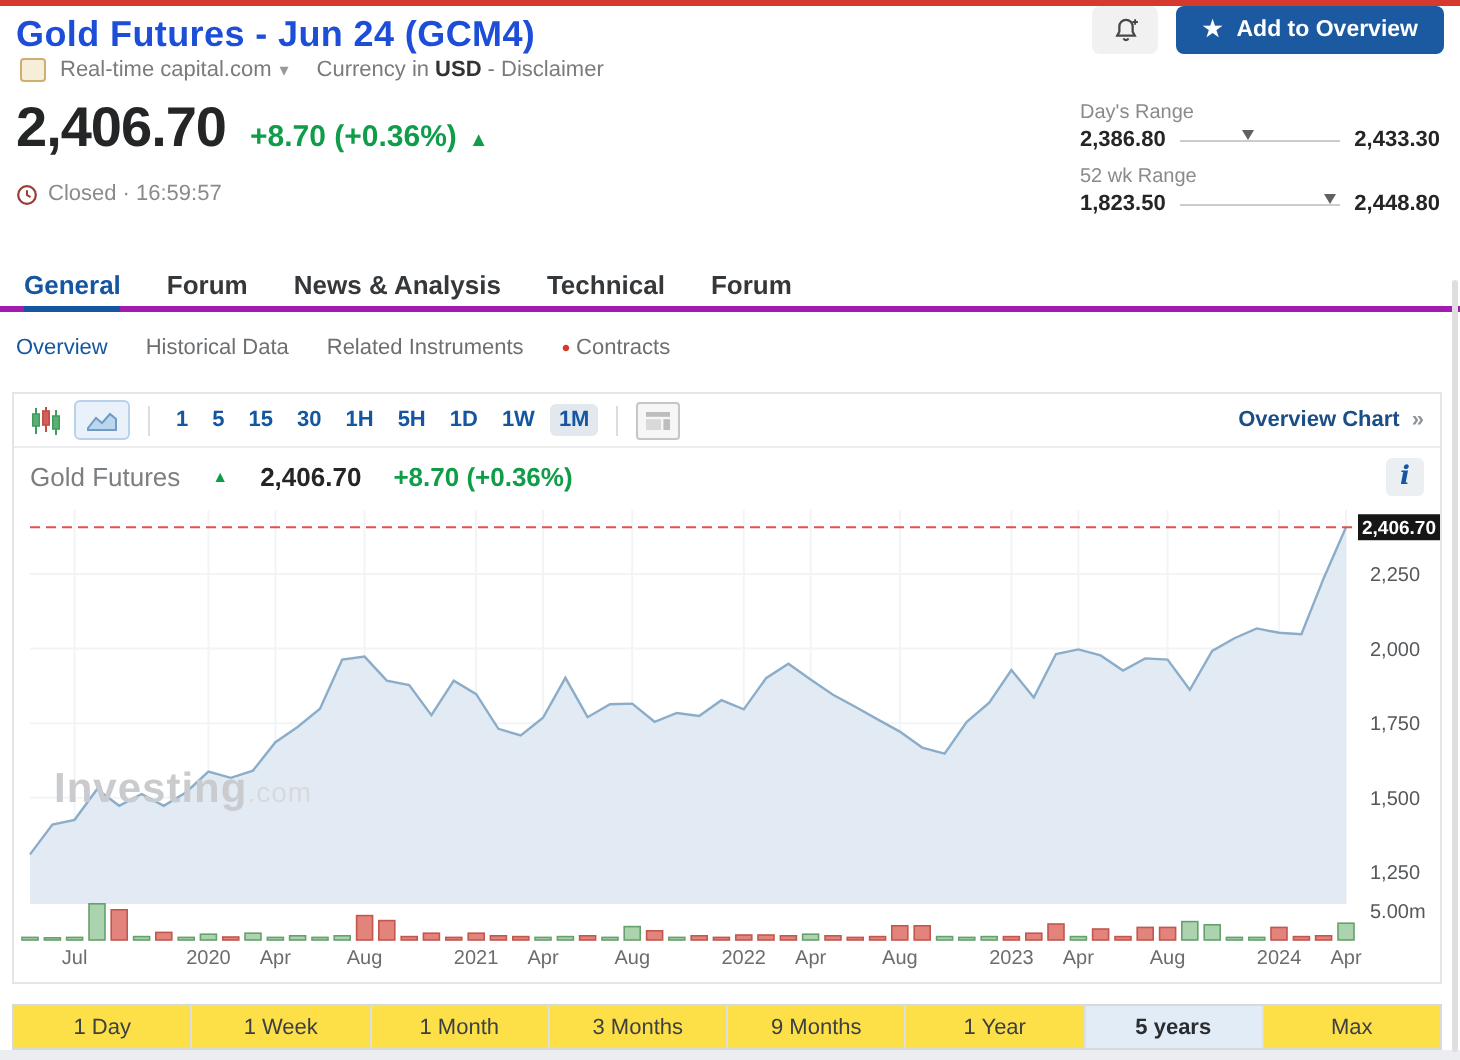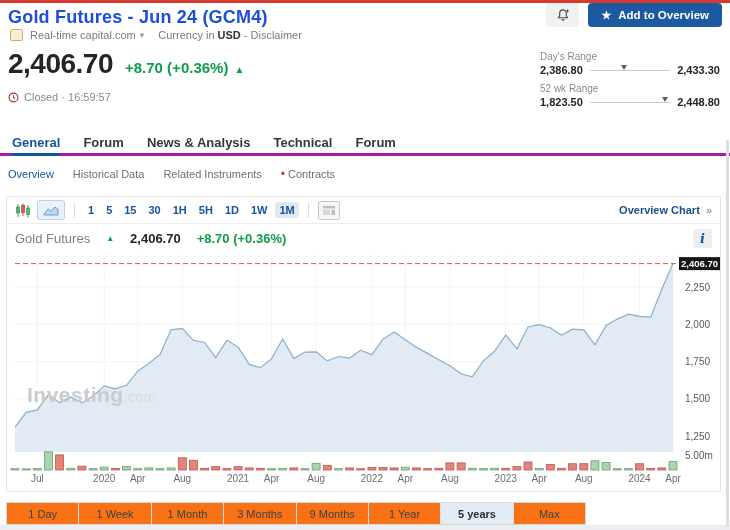--- a/index.html
+++ b/index.html
@@ -49,21 +49,21 @@
   .legendrow{height:22px;display:flex;align-items:center;gap:16px;padding:3px 8px 0;}
   .leg-name{font-size:13px;color:#7c7f82;}
   .leg-arrow{font-size:8px;color:#0f9d49;}
   .leg-price{font-size:13px;font-weight:bold;color:#232526;}
   .leg-change{font-size:13px;font-weight:bold;color:#0f9d49;}
   .info-btn{margin-left:auto;width:19px;height:19px;background:#eceff2;border-radius:3px;text-align:center;
        font-family:"DejaVu Serif",serif;font-style:italic;font-weight:bold;font-size:13px;line-height:19px;color:#1456a0;cursor:pointer;}
   #plot{position:absolute;left:0;top:48px;}
   .watermark{position:absolute;left:20px;top:186px;color:#c9cbce;font-size:21px;font-weight:bold;letter-spacing:.5px;pointer-events:none;}
   .watermark .light{font-size:14px;font-weight:normal;color:#d7d9db;}
-  .periods{position:absolute;left:6px;top:502px;width:580px;height:23px;border:1px solid #d7dadd;background:#f97316;
+  .periods{position:absolute;left:6px;top:502px;width:715px;height:23px;border:1px solid #d7dadd;background:#fde047;
        display:flex;box-sizing:border-box;}
   .period{flex:1;border-right:1px solid #dcdfe2;display:flex;align-items:center;justify-content:center;
        font-size:11px;color:#3d4043;cursor:pointer;}
   .period:last-child{border-right:none;}
   .period.active{background:#e2ecf7;font-weight:bold;color:#2a2d30;}
   .pagebg{position:absolute;left:0;top:525px;width:730px;height:5px;background:#ebedf0;}
   .scroll-track{position:absolute;right:0;top:0;width:6px;height:530px;}
   .scroll-thumb{position:absolute;right:1px;top:140px;width:3px;height:386px;background:#dedede;border-radius:2px;}
 </style>
 </head>

